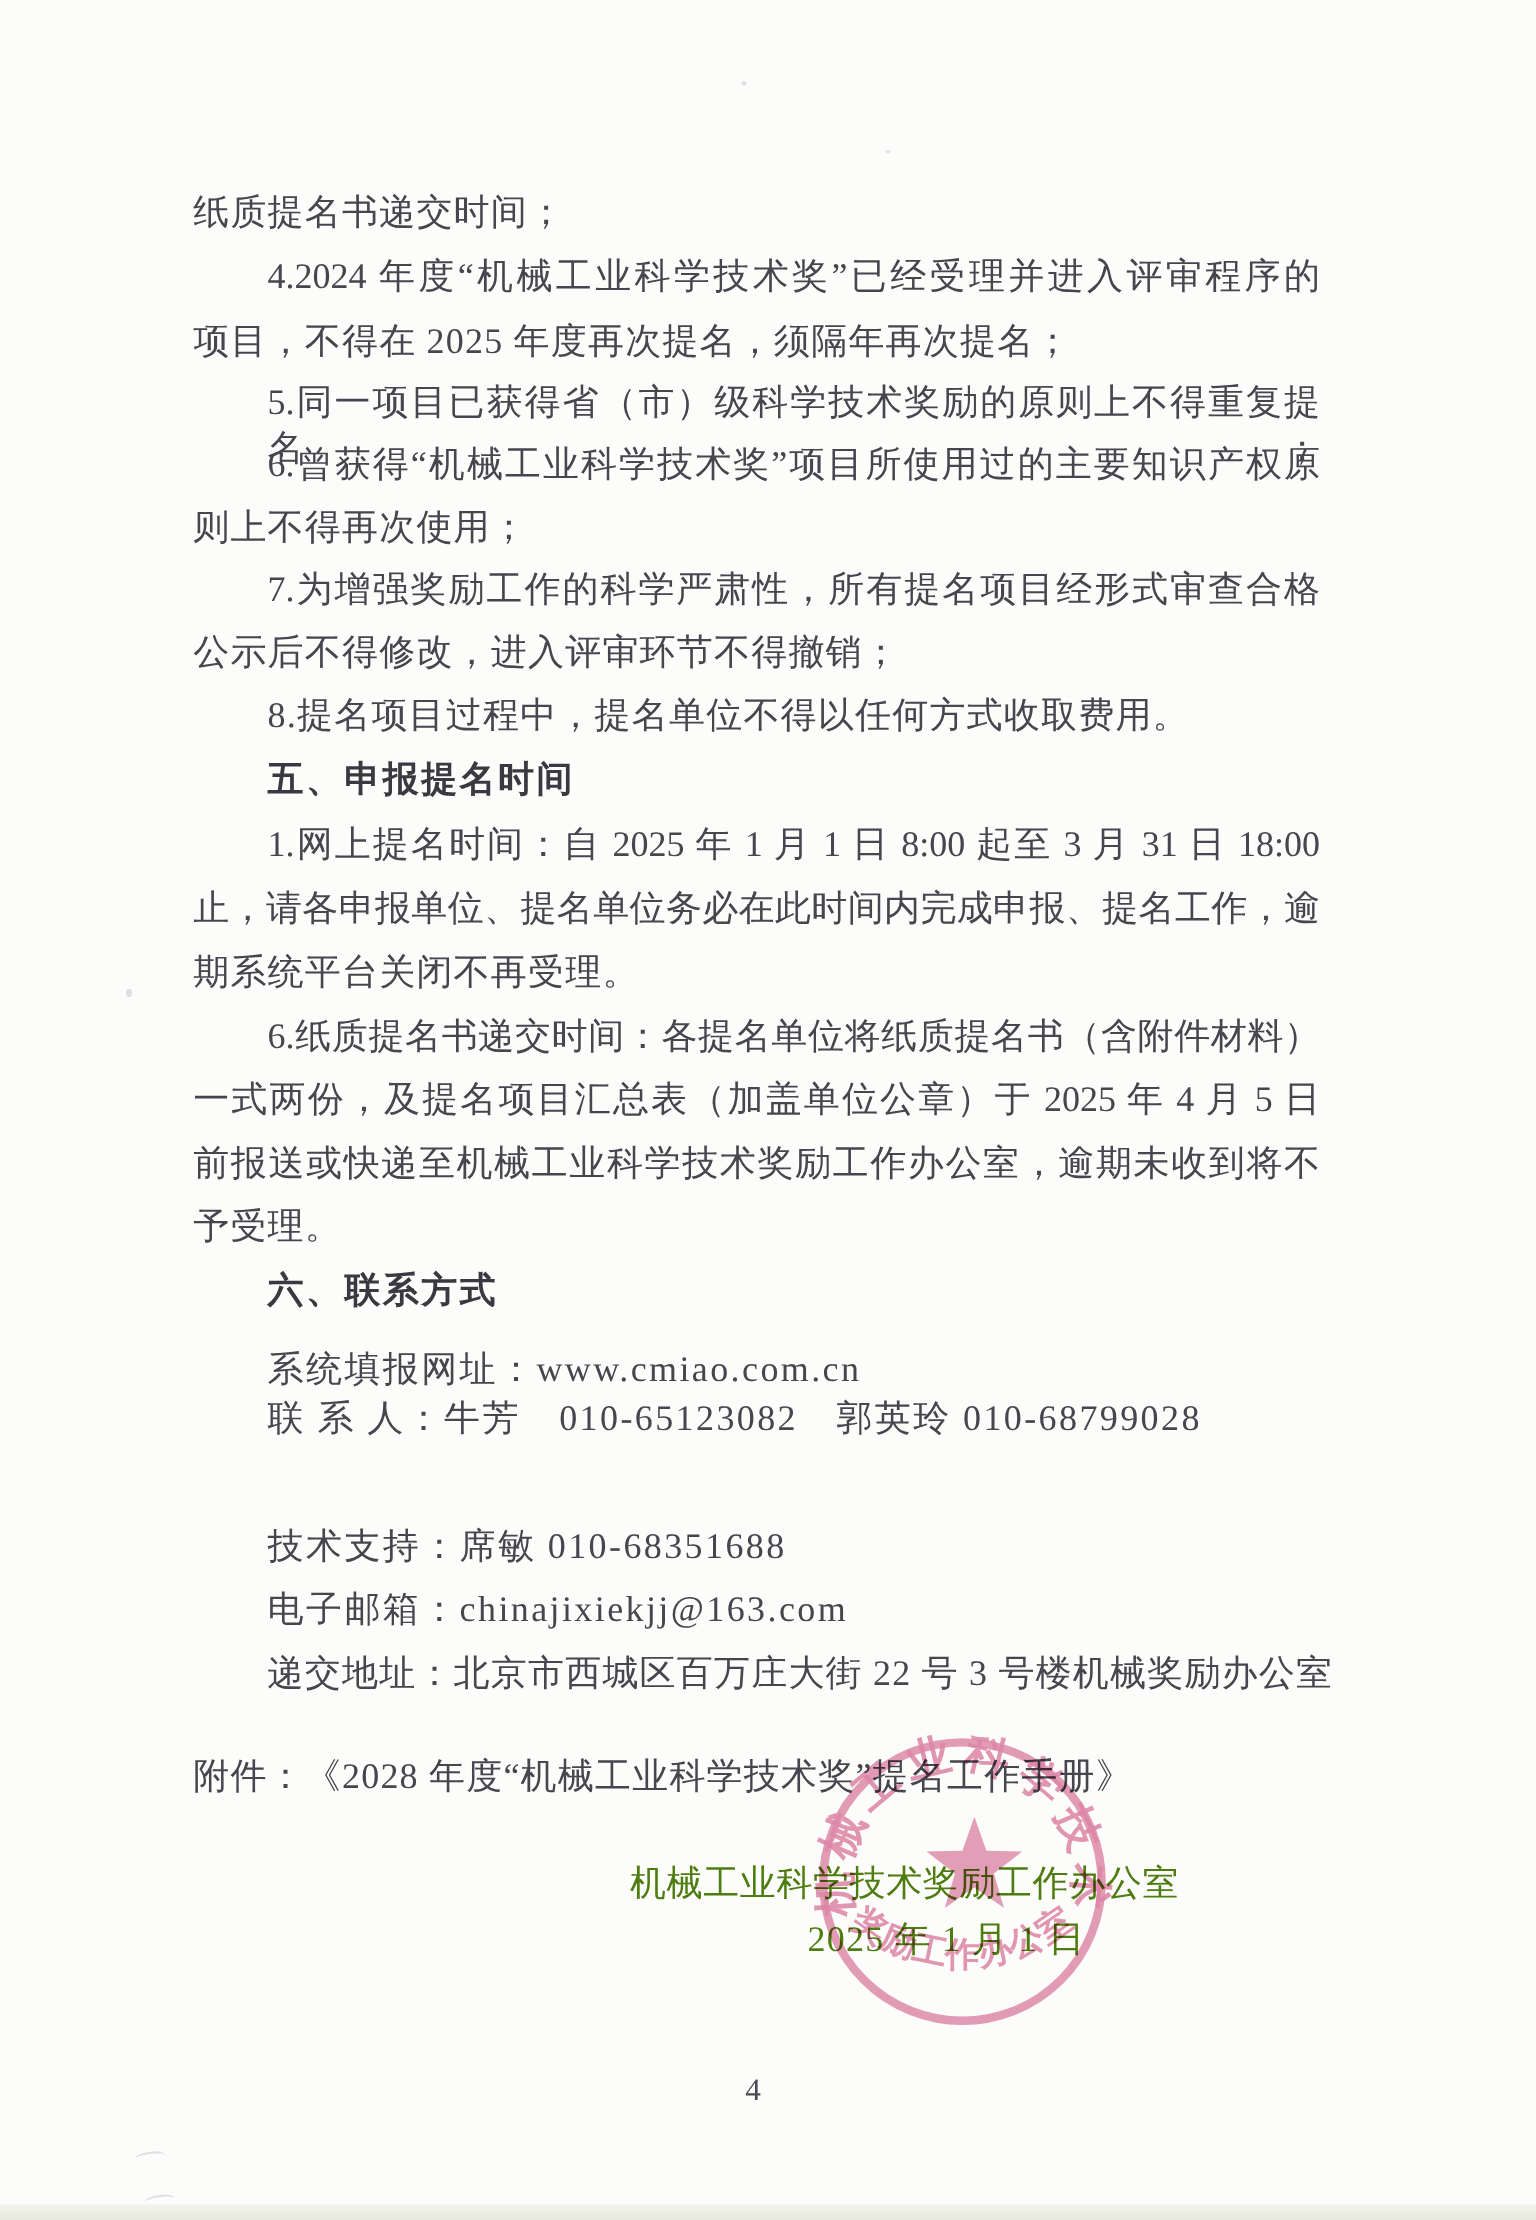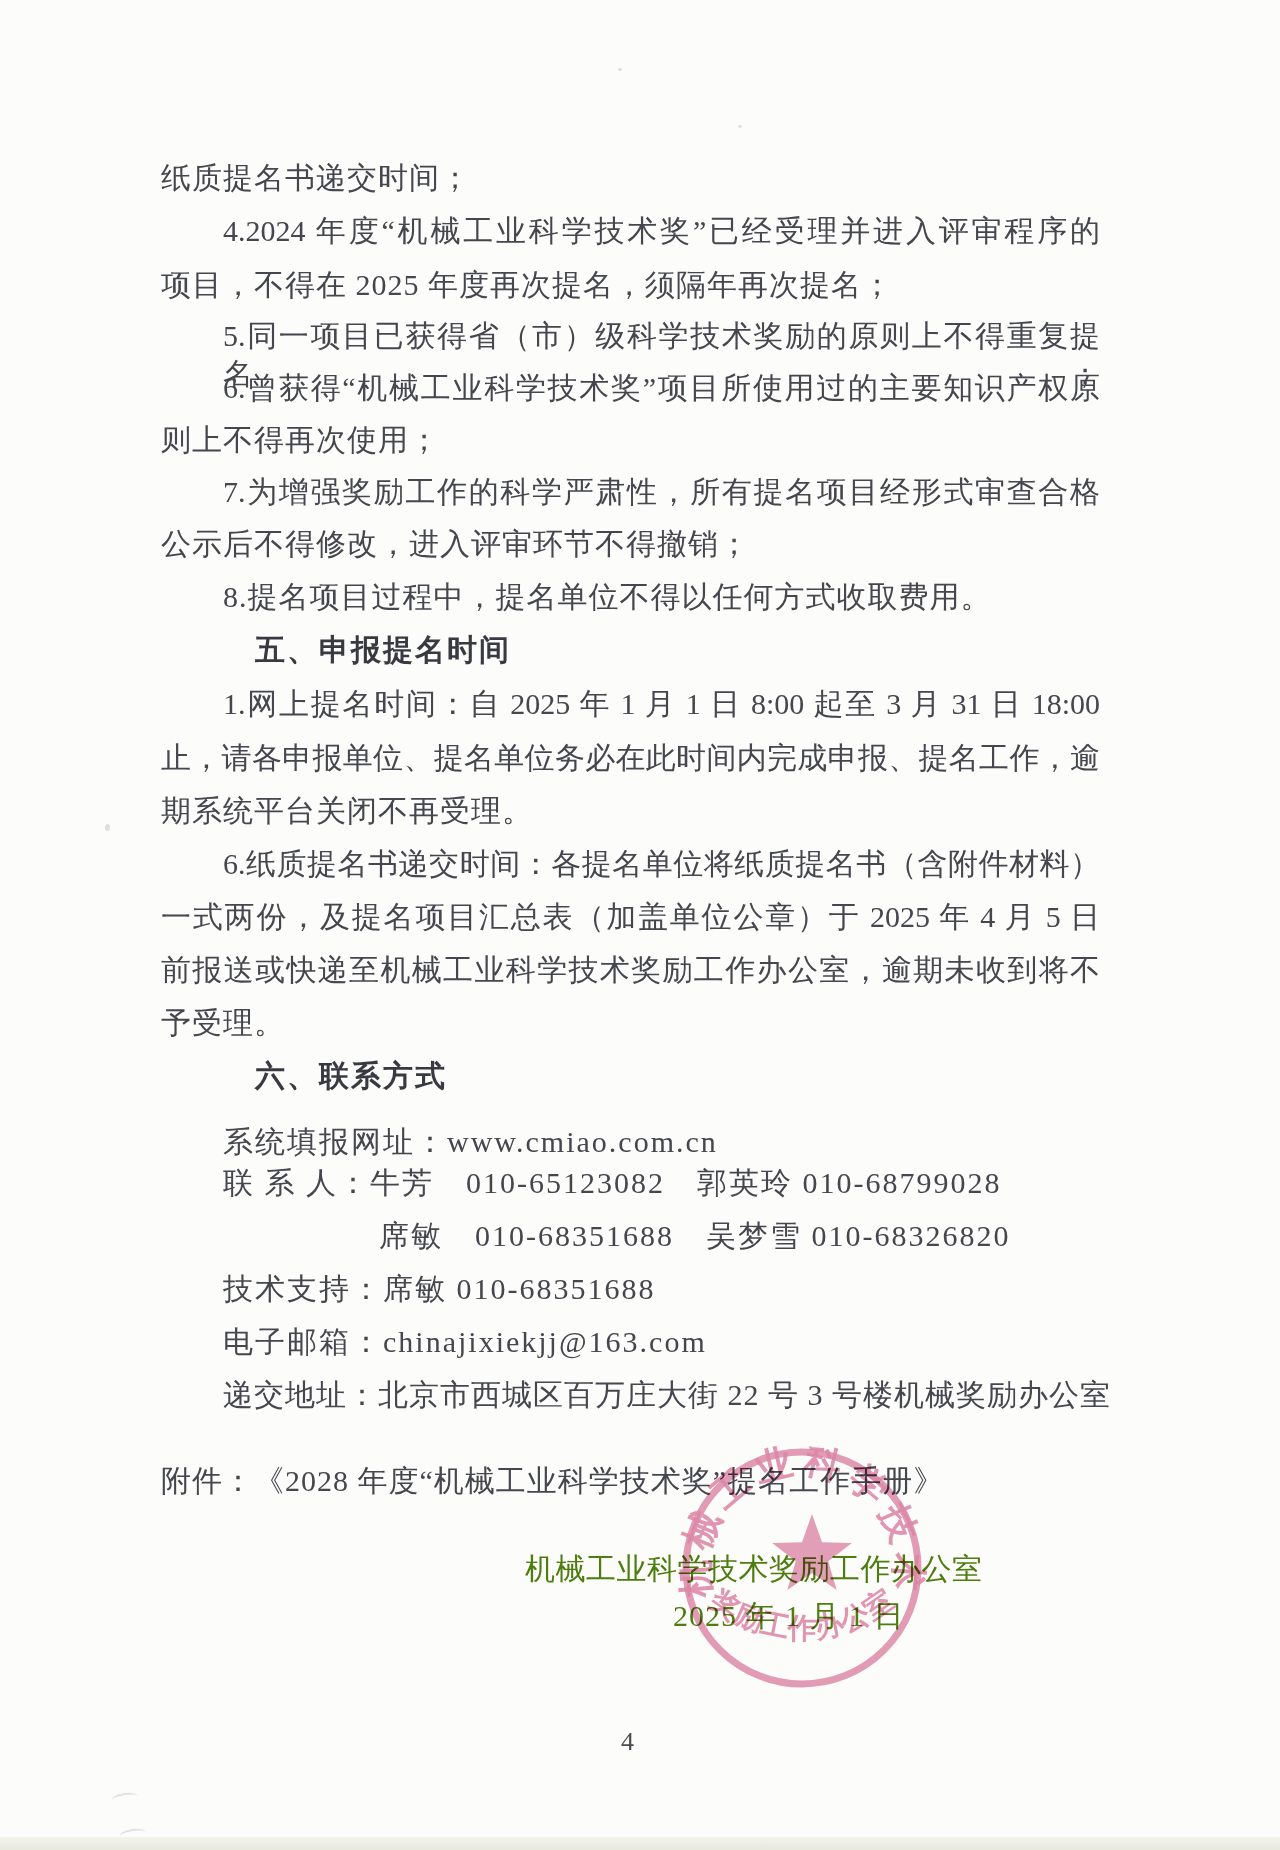--- a/index.html
+++ b/index.html
@@ -23,21 +23,20 @@
   .fill{
     white-space:normal;
     text-align:justify;
     text-align-last:justify;
     letter-spacing:0;
   }
   .head{
     font-weight:700;
     color:#393a41;
     letter-spacing:2px;
-    margin-left:32px;
   }
   .center-block{position:absolute;white-space:nowrap;font-size:30px;color:#4d7c0f;}
   
   .speck{position:absolute;border-radius:50%;}
   .squiggle{
     position:absolute;width:26px;height:8px;
     border-top:2px solid #c7cad1;border-radius:50%;
     opacity:.55;transform:rotate(-8deg);
   }
   .bottom-band{
@@ -77,21 +76,20 @@
   <div class="ln fill" style="left:223px;top:685px;width:877px;">1.网上提名时间：自 2025 年 1 月 1 日 8:00 起至 3 月 31 日 18:00</div>
   <div class="ln" style="left:161px;top:792px;">期系统平台关闭不再受理。</div>
   <div class="ln fill" style="left:161px;top:739px;width:939px;">止，请各申报单位、提名单位务必在此时间内完成申报、提名工作，逾</div>
   <div class="ln fill" style="left:223px;top:845px;width:877px;">6.纸质提名书递交时间：各提名单位将纸质提名书（含附件材料）</div>
   <div class="ln fill" style="left:161px;top:898px;width:939px;">一式两份，及提名项目汇总表（加盖单位公章）于 2025 年 4 月 5 日</div>
   <div class="ln fill" style="left:161px;top:951px;width:939px;">前报送或快递至机械工业科学技术奖励工作办公室，逾期未收到将不</div>
   <div class="ln" style="left:161px;top:1004px;">予受理。</div>
   <div class="ln head" style="left:223px;top:1057px;">六、联系方式</div>
   <div class="ln" style="left:223px;top:1110px;letter-spacing:2px;margin-top:13px;">系统填报网址：www.cmiao.com.cn</div>
   <div class="ln" style="left:223px;top:1164px;letter-spacing:2px;">联 系 人：牛芳　010-65123082　郭英玲 010-68799028</div>
-  <div class="ln" style="left:379px;top:1217px;letter-spacing:2px;">席敏　010-68351688　吴梦雪 010-68326820</div>
   <div class="ln" style="left:223px;top:1270px;letter-spacing:2px;">技术支持：席敏 010-68351688</div>
   <div class="ln" style="left:223px;top:1323px;letter-spacing:2px;">电子邮箱：chinajixiekjj@163.com</div>
   <div class="ln" style="left:223px;top:1376px;">递交地址：北京市西城区百万庄大街 22 号 3 号楼机械奖励办公室</div>
 
   <div class="ln" style="left:161px;top:1462px;">附件：《2028 年度“机械工业科学技术奖”提名工作手册》</div>
 
   <div class="center-block" style="left:525px;top:1549px;letter-spacing:0.5px;">机械工业科学技术奖励工作办公室</div>
   <div class="center-block" style="left:648px;top:1596px;letter-spacing:1px;margin-left:25px;">2025 年 1 月 1 日</div>
 
   <svg class="seal" style="left:662px;top:1428px;" width="280" height="280" viewBox="-140 -140 280 280">

